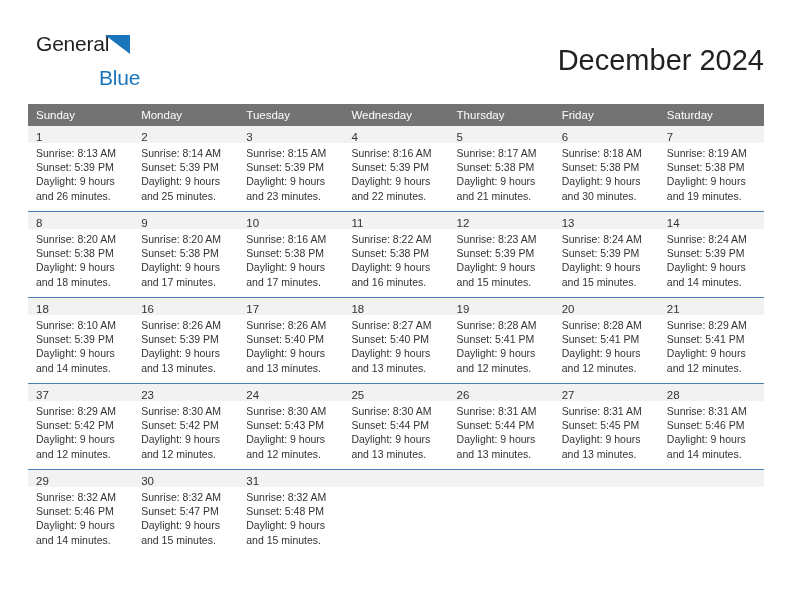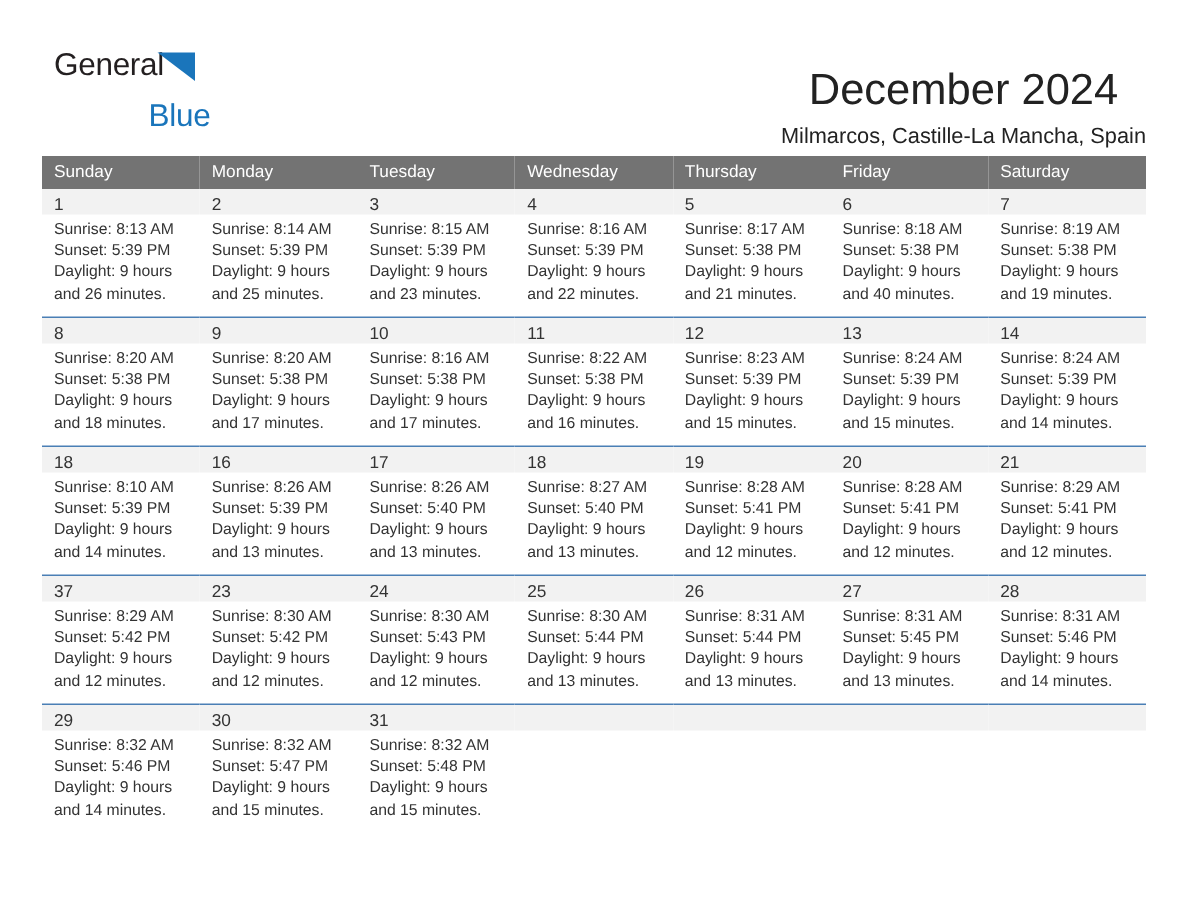--- a/index.html
+++ b/index.html
@@ -161,21 +161,20 @@
   <div class="header">
 
     <div class="logo">
       <span class="logo-general">General</span>
       <span class="logo-triangle"></span>
       <span class="logo-blue">Blue</span>
     </div>
 
     <div class="titles">
       <h1 class="month-title">December 2024</h1>
-      <h2 class="location-title">Milmarcos, Castille-La Mancha, Spain</h2>
     </div>
 
   </div>
 
   <table class="calendar">
     <thead>
       <tr>
         <th>Sunday</th>
         <th>Monday</th>
         <th>Tuesday</th>
@@ -242,21 +241,21 @@
               </div>
             </div>
           </td>
           <td>
             <div class="cell-inner">
               <div class="daynum-band"><span class="daynum">6</span></div>
               <div class="cell-lines">
                 <div class="cell-line">Sunrise: 8:18 AM</div>
                 <div class="cell-line">Sunset: 5:38 PM</div>
                 <div class="cell-line">Daylight: 9 hours</div>
-                <div class="cell-line">and 40 minutes.</div>
+                <div class="cell-line">and 30 minutes.</div>
               </div>
             </div>
           </td>
           <td>
             <div class="cell-inner">
               <div class="daynum-band"><span class="daynum">7</span></div>
               <div class="cell-lines">
                 <div class="cell-line">Sunrise: 8:19 AM</div>
                 <div class="cell-line">Sunset: 5:38 PM</div>
                 <div class="cell-line">Daylight: 9 hours</div>

